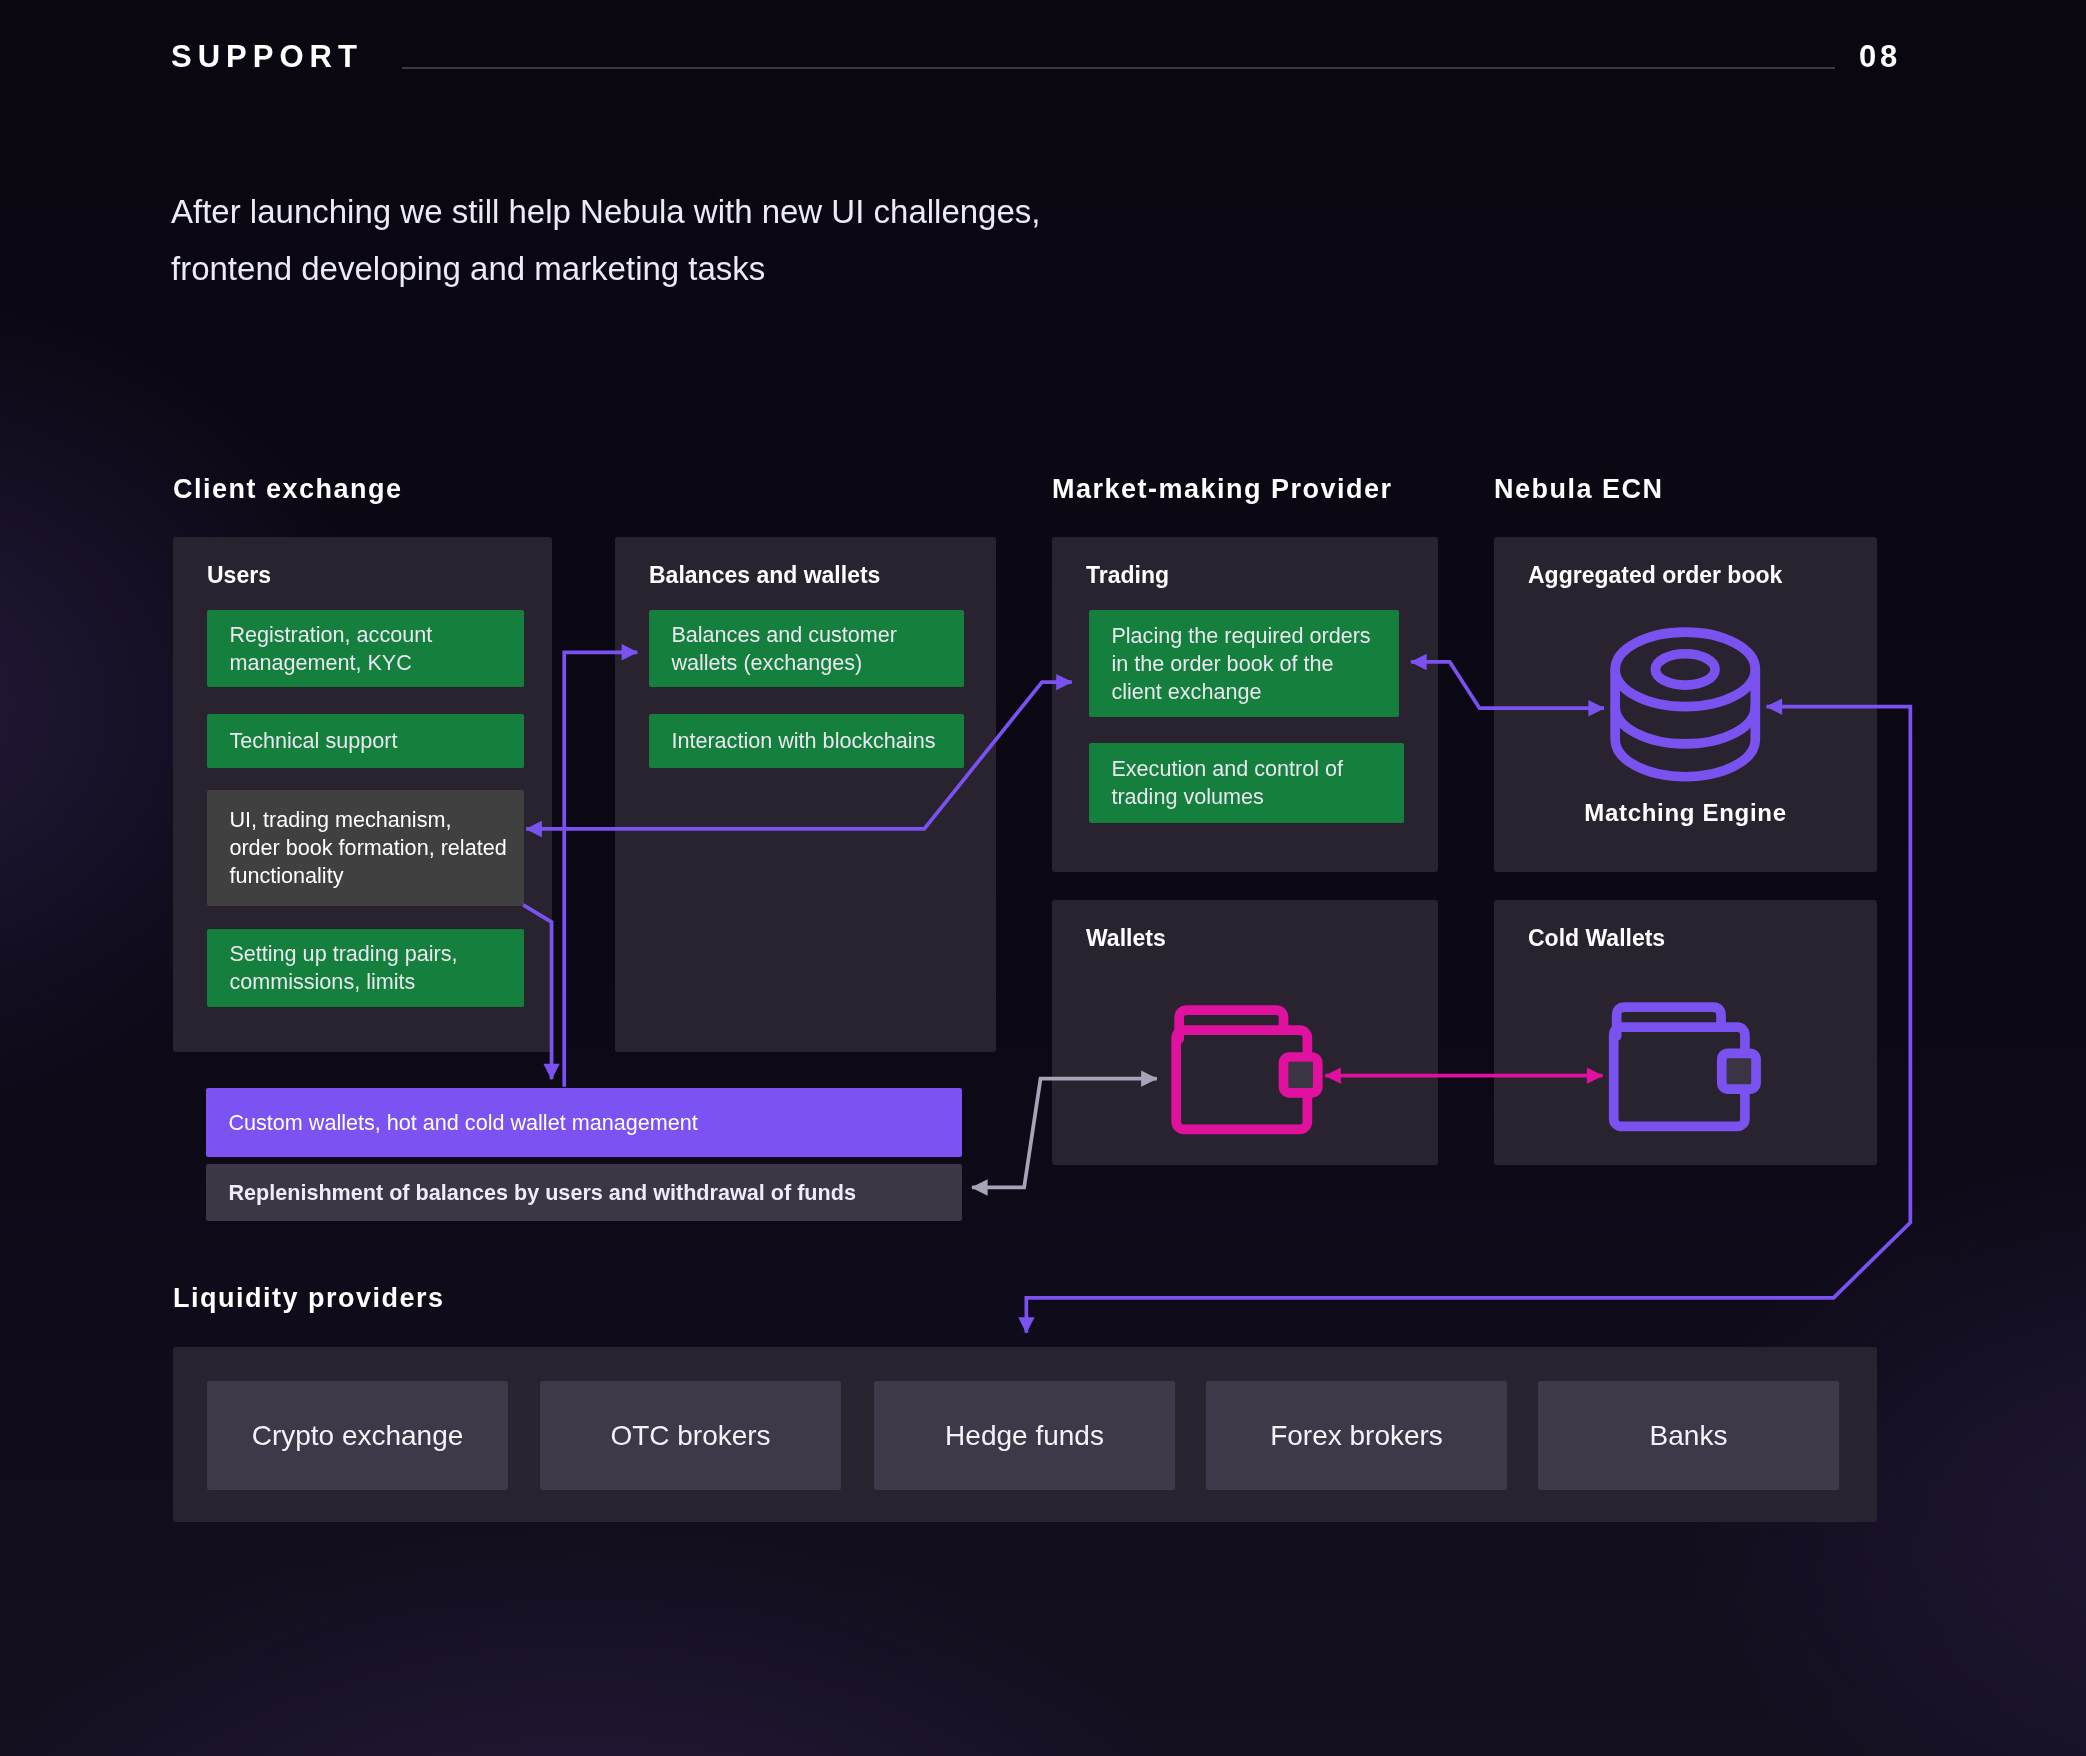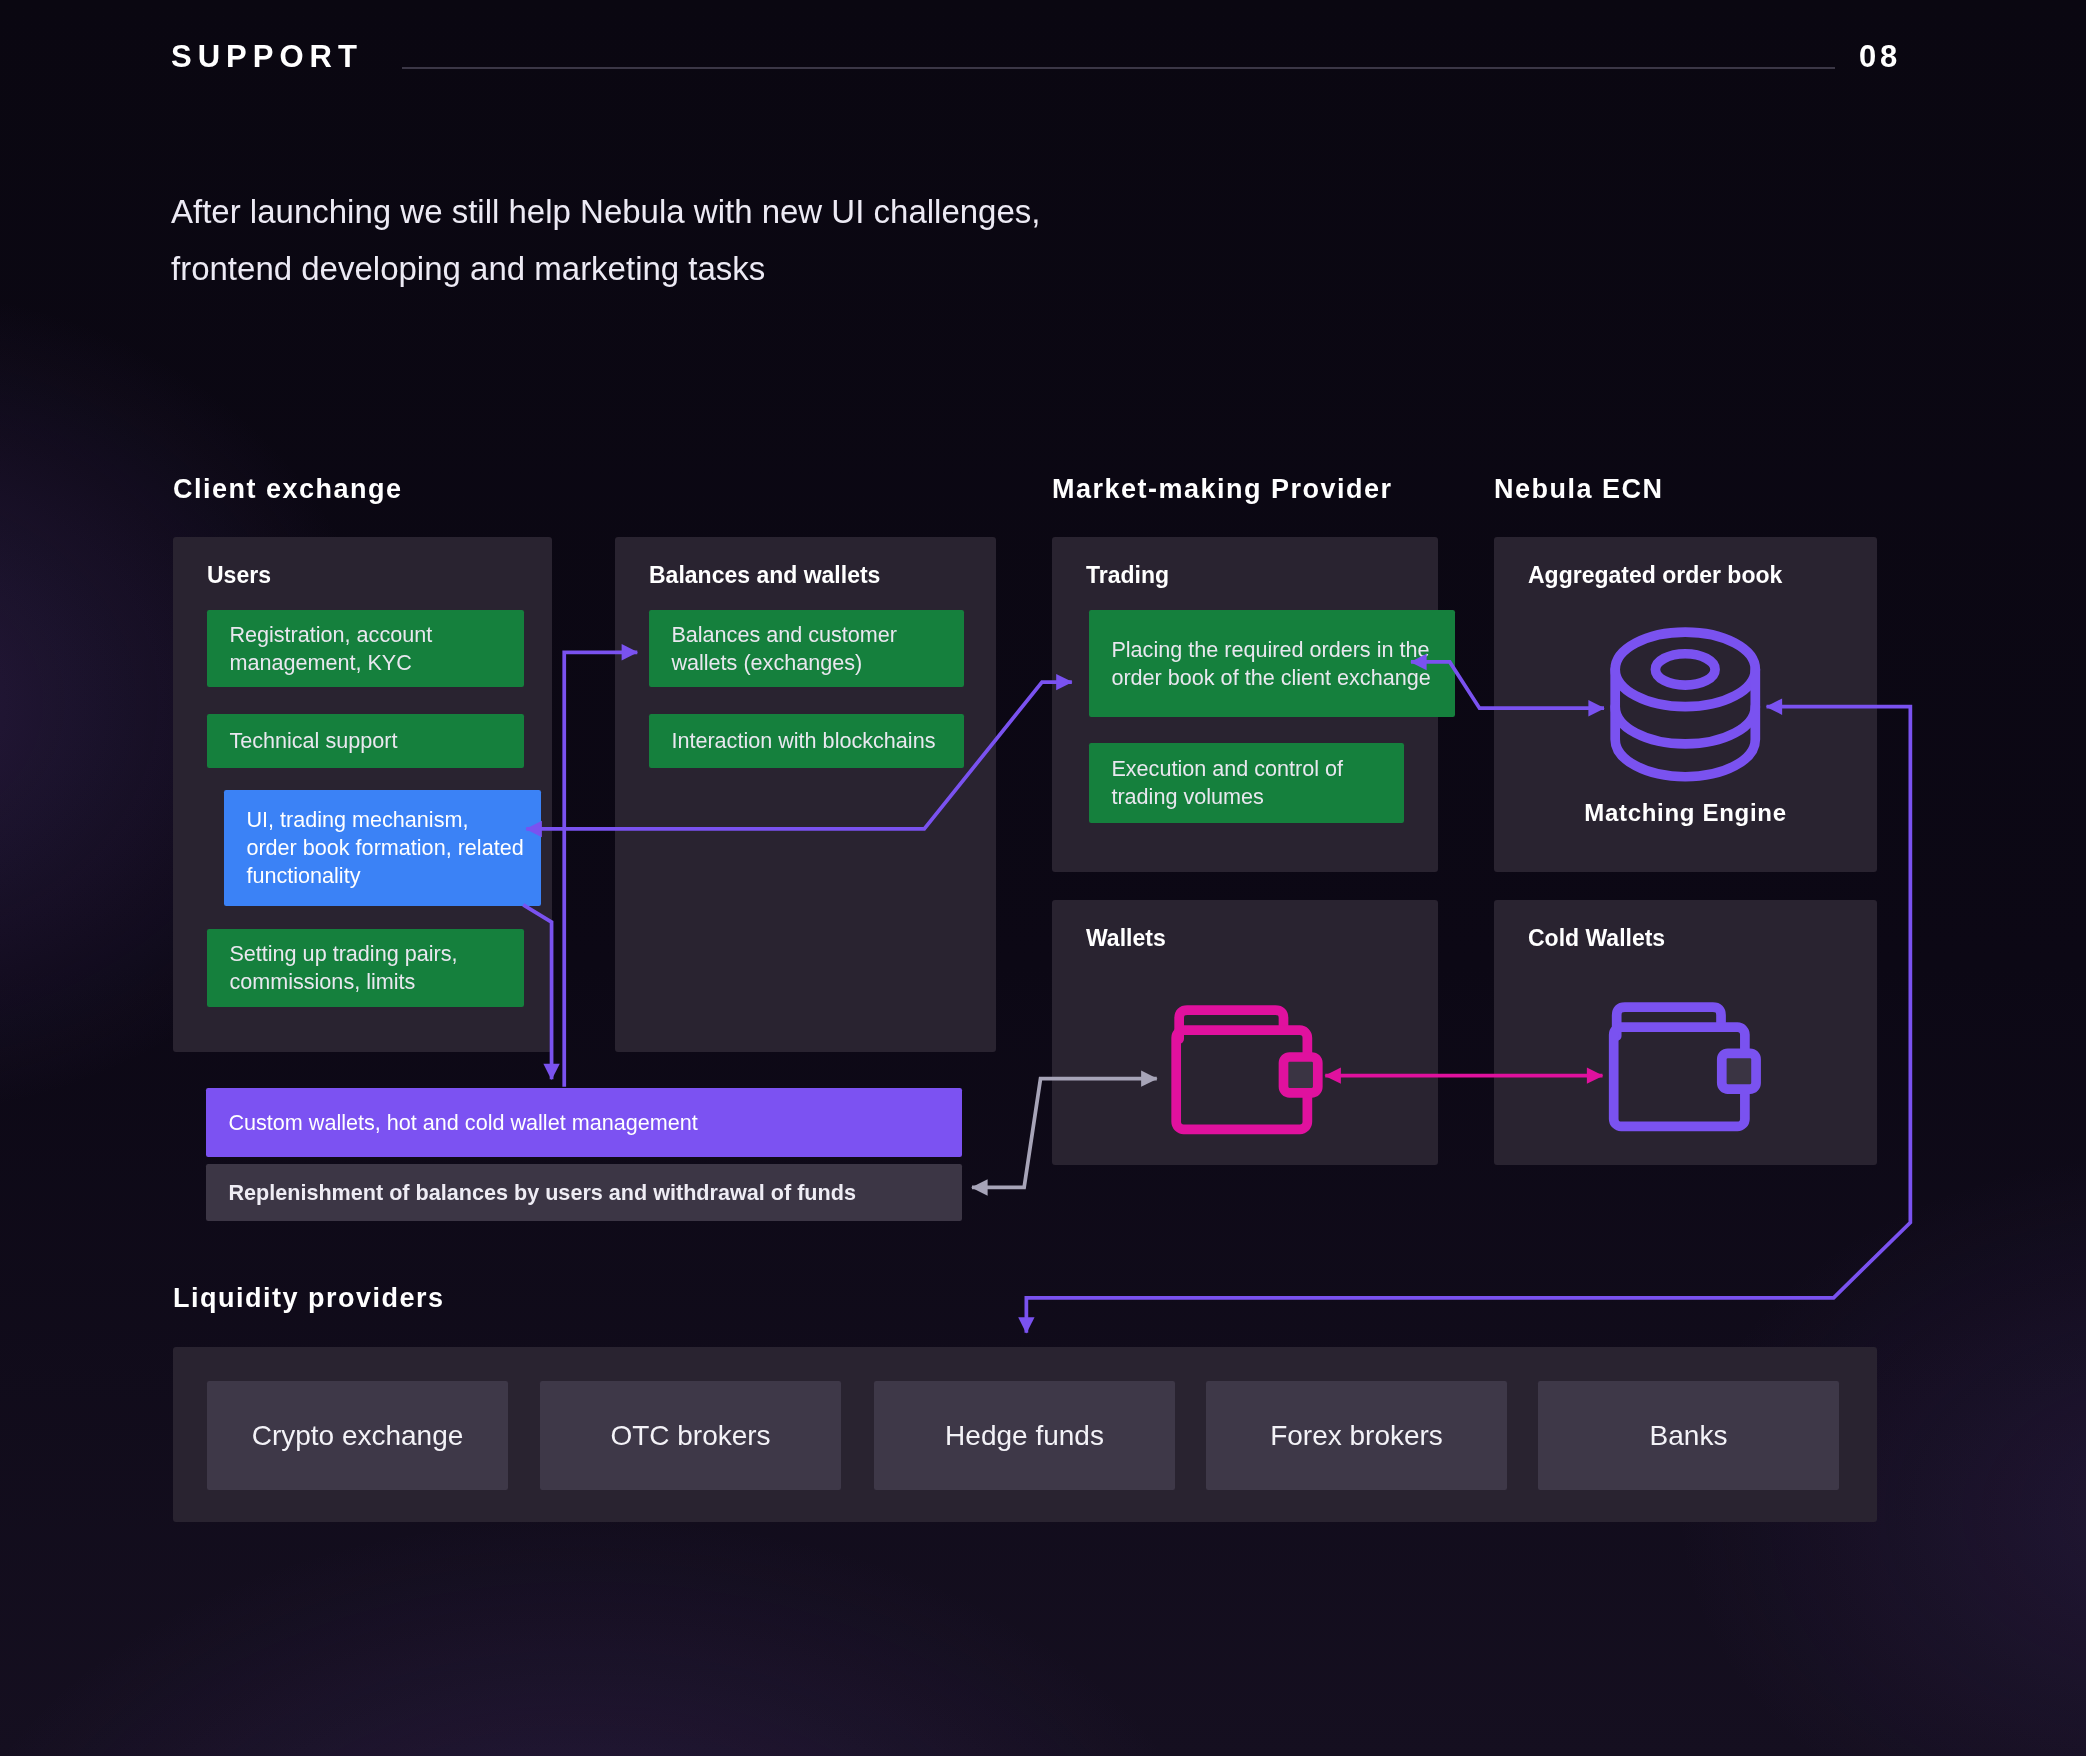--- a/index.html
+++ b/index.html
@@ -25,21 +25,21 @@
   .intro{left:171px;top:183px;font-size:33px;line-height:57px;font-weight:300;color:#eceaf4;}
 
   
   .section-h{font-size:27px;color:#fff;}
 
   
   .panel{position:absolute;background:#292330;border-radius:3px;}
   .panel-title{position:absolute;left:34px;top:25px;font-size:23px;font-weight:bold;color:#fff;}
   .item{position:absolute;background:#15803d;border-radius:2.2px;display:flex;align-items:center;
         font-size:21.6px;line-height:28px;color:#e9e7ef;padding:0 16.4px 0 22.4px;box-sizing:border-box;}
-  .item.highlight{background:#3b82f6;color:#fff;margin-left:17px;}
+  .item.highlight{background:#404040;color:#fff;}
 
   .bar{position:absolute;left:206px;width:756px;display:flex;align-items:center;
        font-size:21.6px;color:#eeecf4;padding:0 22.4px;box-sizing:border-box;border-radius:2.2px;}
   .bar.purple{background:#7c52f2;color:#fff;}
   .bar.dark{background:#3c3645;}
 
   .liq-box{position:absolute;top:34px;height:109px;width:301px;background:#3e3848;border-radius:2.2px;
            display:flex;align-items:center;justify-content:center;font-size:28px;color:#f3f2f7;}
 
   .caption{position:absolute;width:100%;text-align:center;font-size:24px;font-weight:bold;letter-spacing:0.7px;}
@@ -72,21 +72,21 @@
 </div>
 
 <div class="panel" style="left:615px;top:537px;width:381px;height:515px;">
   <div class="panel-title">Balances and wallets</div>
   <div class="item" style="left:34px;top:73px;width:315px;height:77px;">Balances and customer wallets (exchanges)</div>
   <div class="item" style="left:34px;top:177px;width:315px;height:54px;">Interaction with blockchains</div>
 </div>
 
 <div class="panel" style="left:1052px;top:537px;width:386px;height:335px;">
   <div class="panel-title">Trading</div>
-  <div class="item" style="left:37px;top:73px;width:366px;height:107px;">Placing the required orders in the order book of the client exchange</div>
+  <div class="item" style="left:37px;top:73px;width:310px;height:107px;">Placing the required orders in the order book of the client exchange</div>
   <div class="item" style="left:37px;top:206px;width:315px;height:80px;">Execution and control of trading volumes</div>
 </div>
 
 <div class="panel" style="left:1494px;top:537px;width:383px;height:335px;">
   <div class="panel-title">Aggregated order book</div>
   <div class="caption" style="top:262px;">Matching Engine</div>
 </div>
 
 <div class="panel" style="left:1052px;top:900px;width:386px;height:265px;">
   <div class="panel-title">Wallets</div>

